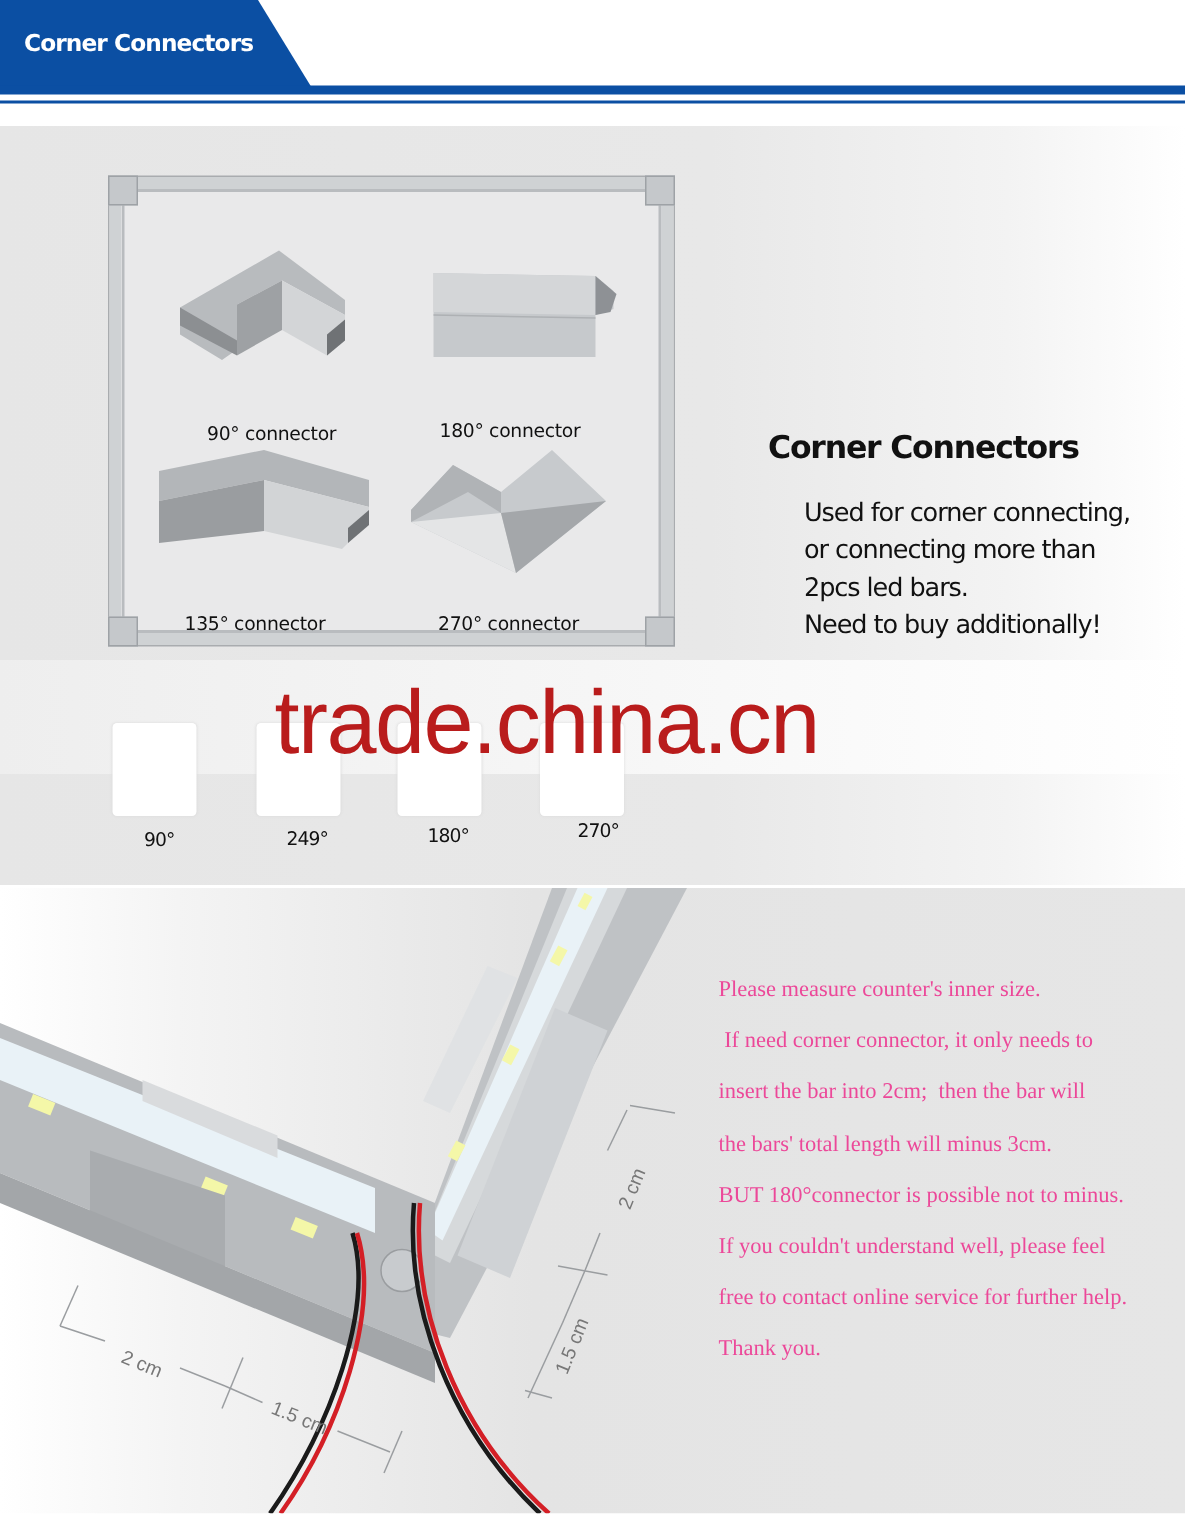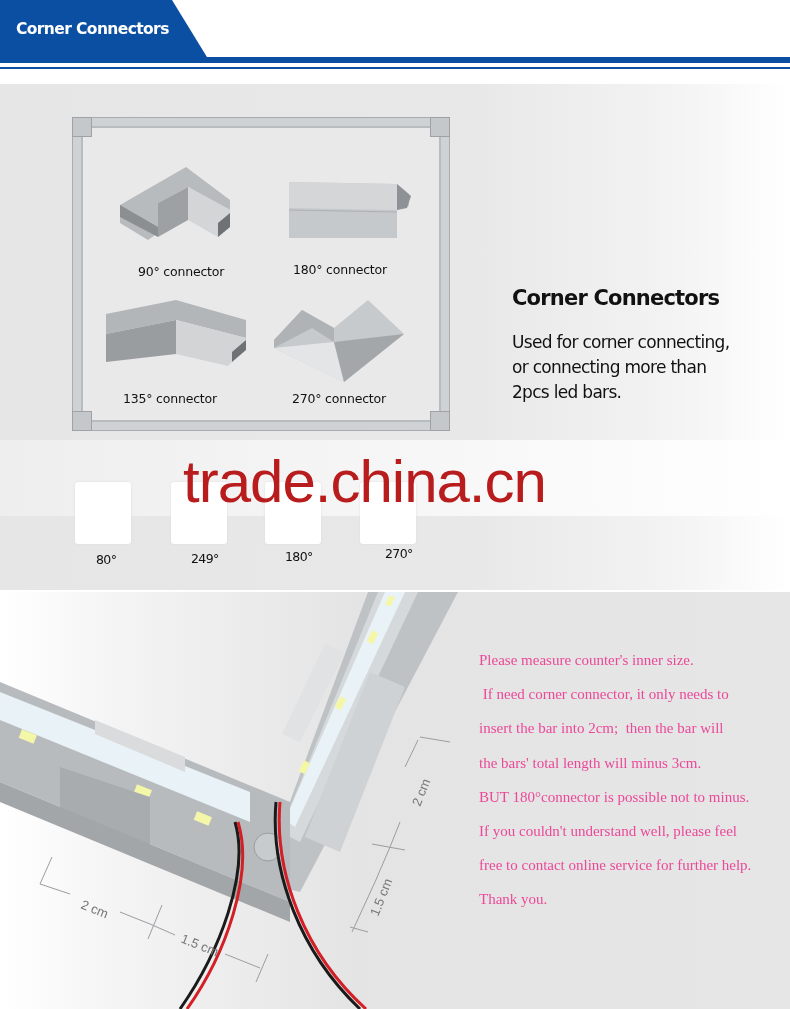--- a/index.html
+++ b/index.html
@@ -33,29 +33,29 @@
   }
   .frame .corner { position: absolute; width: 20px; height: 20px; background: #c5c8cb; border: 1px solid #9ea2a6; }
   .frame .c-tl { left: -9px; top: -9px; }
   .frame .c-tr { right: -9px; top: -9px; }
   .frame .c-bl { left: -9px; bottom: -9px; }
   .frame .c-br { right: -9px; bottom: -9px; }
 
   .conn-img { position: absolute; }
   .conn-label {
     position: absolute; font-family: "DejaVu Sans", sans-serif; font-size: 12.5px; color: #111;
-    letter-spacing: -0.2px; white-space: nowrap;
+    letter-spacing: -0.2px; white-space: nowrap; margin-top: 17px;
   }
 
   .info-title {
     position: absolute; left: 512px; top: 286px;
     font-family: "DejaVu Sans", sans-serif; font-weight: bold; font-size: 21px; color: #111;
     letter-spacing: -0.8px; white-space: nowrap;
   }
-  .info-lines { position: absolute; left: 512px; top: 330px; }
+  .info-lines { position: absolute; left: 536px; top: 330px; }
   .info-lines div {
     font-family: "DejaVu Sans", sans-serif; font-size: 17px; color: #111; line-height: 25px;
     letter-spacing: -0.7px; white-space: nowrap;
   }
 
   .watermark-band {
     position: absolute; left: 0; top: 440px; width: 790px; height: 76px;
     background: linear-gradient(90deg, #eeeeee 0%, #f6f6f6 50%, #ffffff 100%);
   }
   .watermark {
@@ -135,30 +135,31 @@
   <polygon points="2,50 62,44 72,84" fill="#e4e5e6"></polygon>
   <polygon points="62,44 132,36 72,84" fill="#a4a7aa"></polygon>
 </svg>
 <div class="conn-label" style="left:292px;top:391px">270° connector</div>
 
 <div class="info-title">Corner Connectors</div>
 <div class="info-lines">
   <div>Used for corner connecting,</div>
   <div>or connecting more than</div>
   <div>2pcs  led bars.</div>
+  <div>Need to buy additionally!</div>
 </div>
 
 <div class="watermark-band"></div>
 
 <div class="swatch" style="left:75px"></div>
 <div class="swatch" style="left:171px"></div>
 <div class="swatch" style="left:265px"></div>
 <div class="swatch" style="left:360px"></div>
 
-<div class="swatch-label" style="left:96px;top:552px">80°</div>
+<div class="swatch-label" style="left:96px;top:552px">90°</div>
 <div class="swatch-label" style="left:191px;top:551px">249°</div>
 <div class="swatch-label" style="left:285px;top:549px">180°</div>
 <div class="swatch-label" style="left:385px;top:546px">270°</div>
 
 <div class="watermark">trade.china.cn</div>
 
 <div class="sec2"></div>
 
 <svg class="diagram" width="470" height="417" viewBox="0 0 470 417">
 

